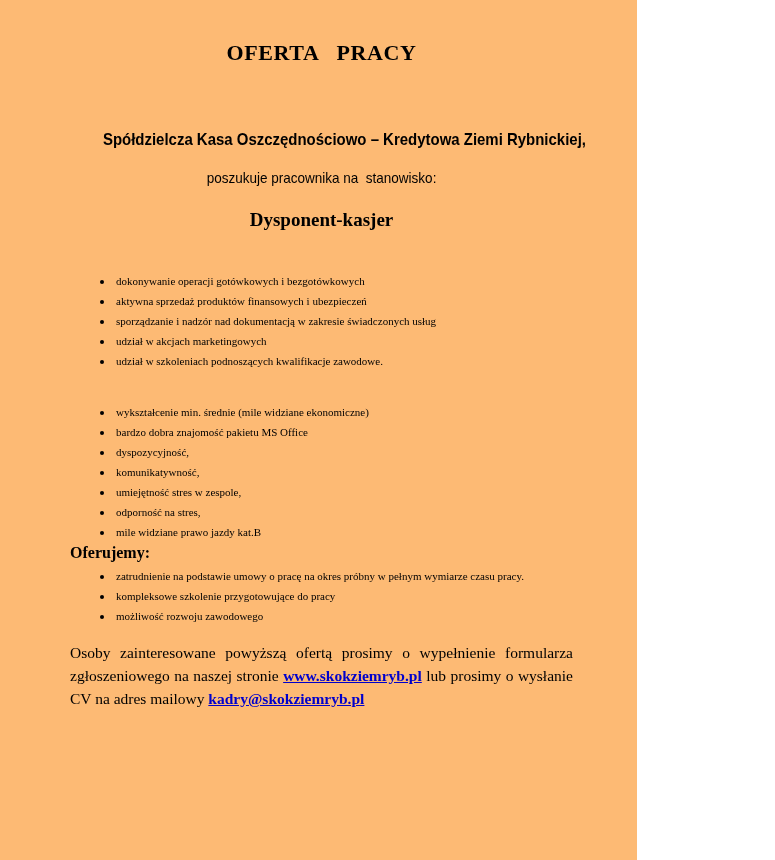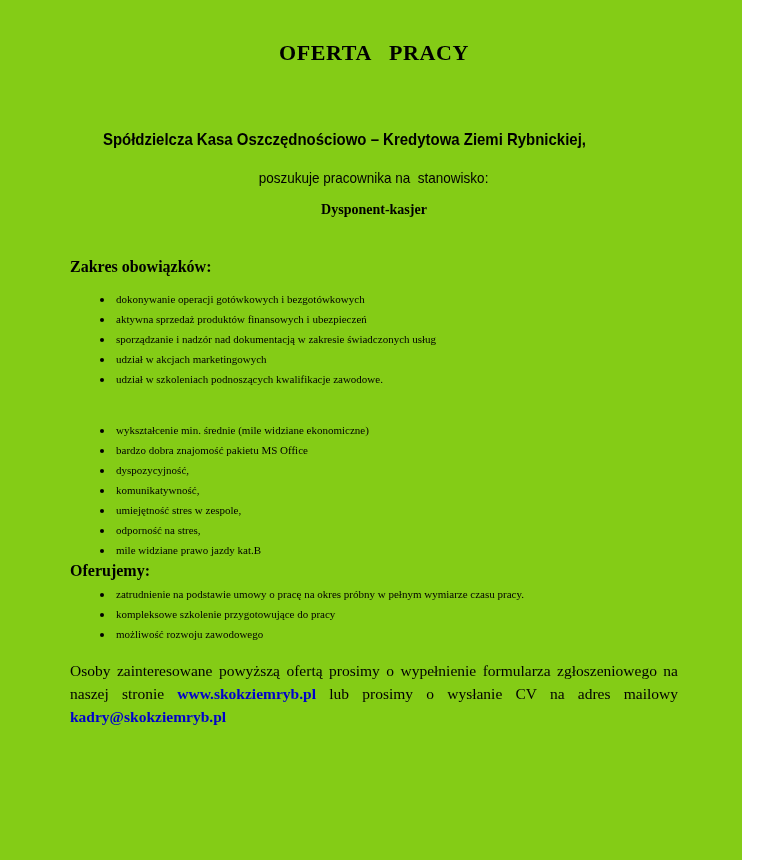--- a/index.html
+++ b/index.html
@@ -4,23 +4,23 @@
 <style>
   * { box-sizing: border-box; }
   html, body {
     margin: 0;
     padding: 0;
     background: #ffffff;
     color: #000000;
     font-family: "Liberation Serif", serif;
   }
   .page {
-    width: 742px;
+    width: 637px;
     height: 860px;
-    background: #84cc16;
+    background: #fdba74;
     overflow: hidden;
   }
   .doc {
     padding: 40px 64px 0 70px;
   }
 
   
   .title {
     margin: 0;
     text-align: center;
@@ -52,23 +52,23 @@
     display: inline-block;
     font-family: "Liberation Sans", sans-serif;
     font-size: 15px;
     transform: scaleX(0.9);
     transform-origin: center;
     white-space: pre;
   }
 
   
   .position {
-    margin: 15px 0 0 0;
+    margin: 22px 0 0 0;
     text-align: center;
-    font-size: 14px;
+    font-size: 19px;
     font-weight: bold;
     font-family: "Liberation Serif", serif;
   }
 
   
   .section h3 {
     margin: 0;
     font-size: 16px;
     font-weight: bold;
   }
@@ -97,20 +97,21 @@
   }
   .closing {
     margin: 15px 0 0 0;
     font-size: 15.5px;
     line-height: 23px;
     text-align: justify;
   }
   .link {
     color: #0000cc;
     font-weight: bold;
+    text-decoration: underline;
     cursor: pointer;
   }
 </style>
 </head>
 <body>
 
 <div class="page">
   <div class="doc">
 
     <h1 class="title">OFERTA   PRACY</h1>
@@ -119,21 +120,20 @@
       <span class="inner">Spółdzielcza Kasa Oszczędnościowo – Kredytowa Ziemi Rybnickiej,</span>
     </p>
 
     <p class="intro">
       <span class="inner">poszukuje pracownika na  stanowisko:</span>
     </p>
 
     <h2 class="position">Dysponent-kasjer</h2>
 
     <div class="section sec-responsibilities">
-      <h3>Zakres obowiązków:</h3>
       <ul class="bullets">
           <li>dokonywanie operacji gotówkowych i bezgotówkowych</li>
           <li>aktywna sprzedaż produktów finansowych i ubezpieczeń</li>
           <li>sporządzanie i nadzór nad dokumentacją w zakresie świadczonych usług</li>
           <li>udział w akcjach marketingowych</li>
           <li>udział w szkoleniach podnoszących kwalifikacje zawodowe.</li>
         </ul>
     </div>
 
     <div class="section sec-requirements">

